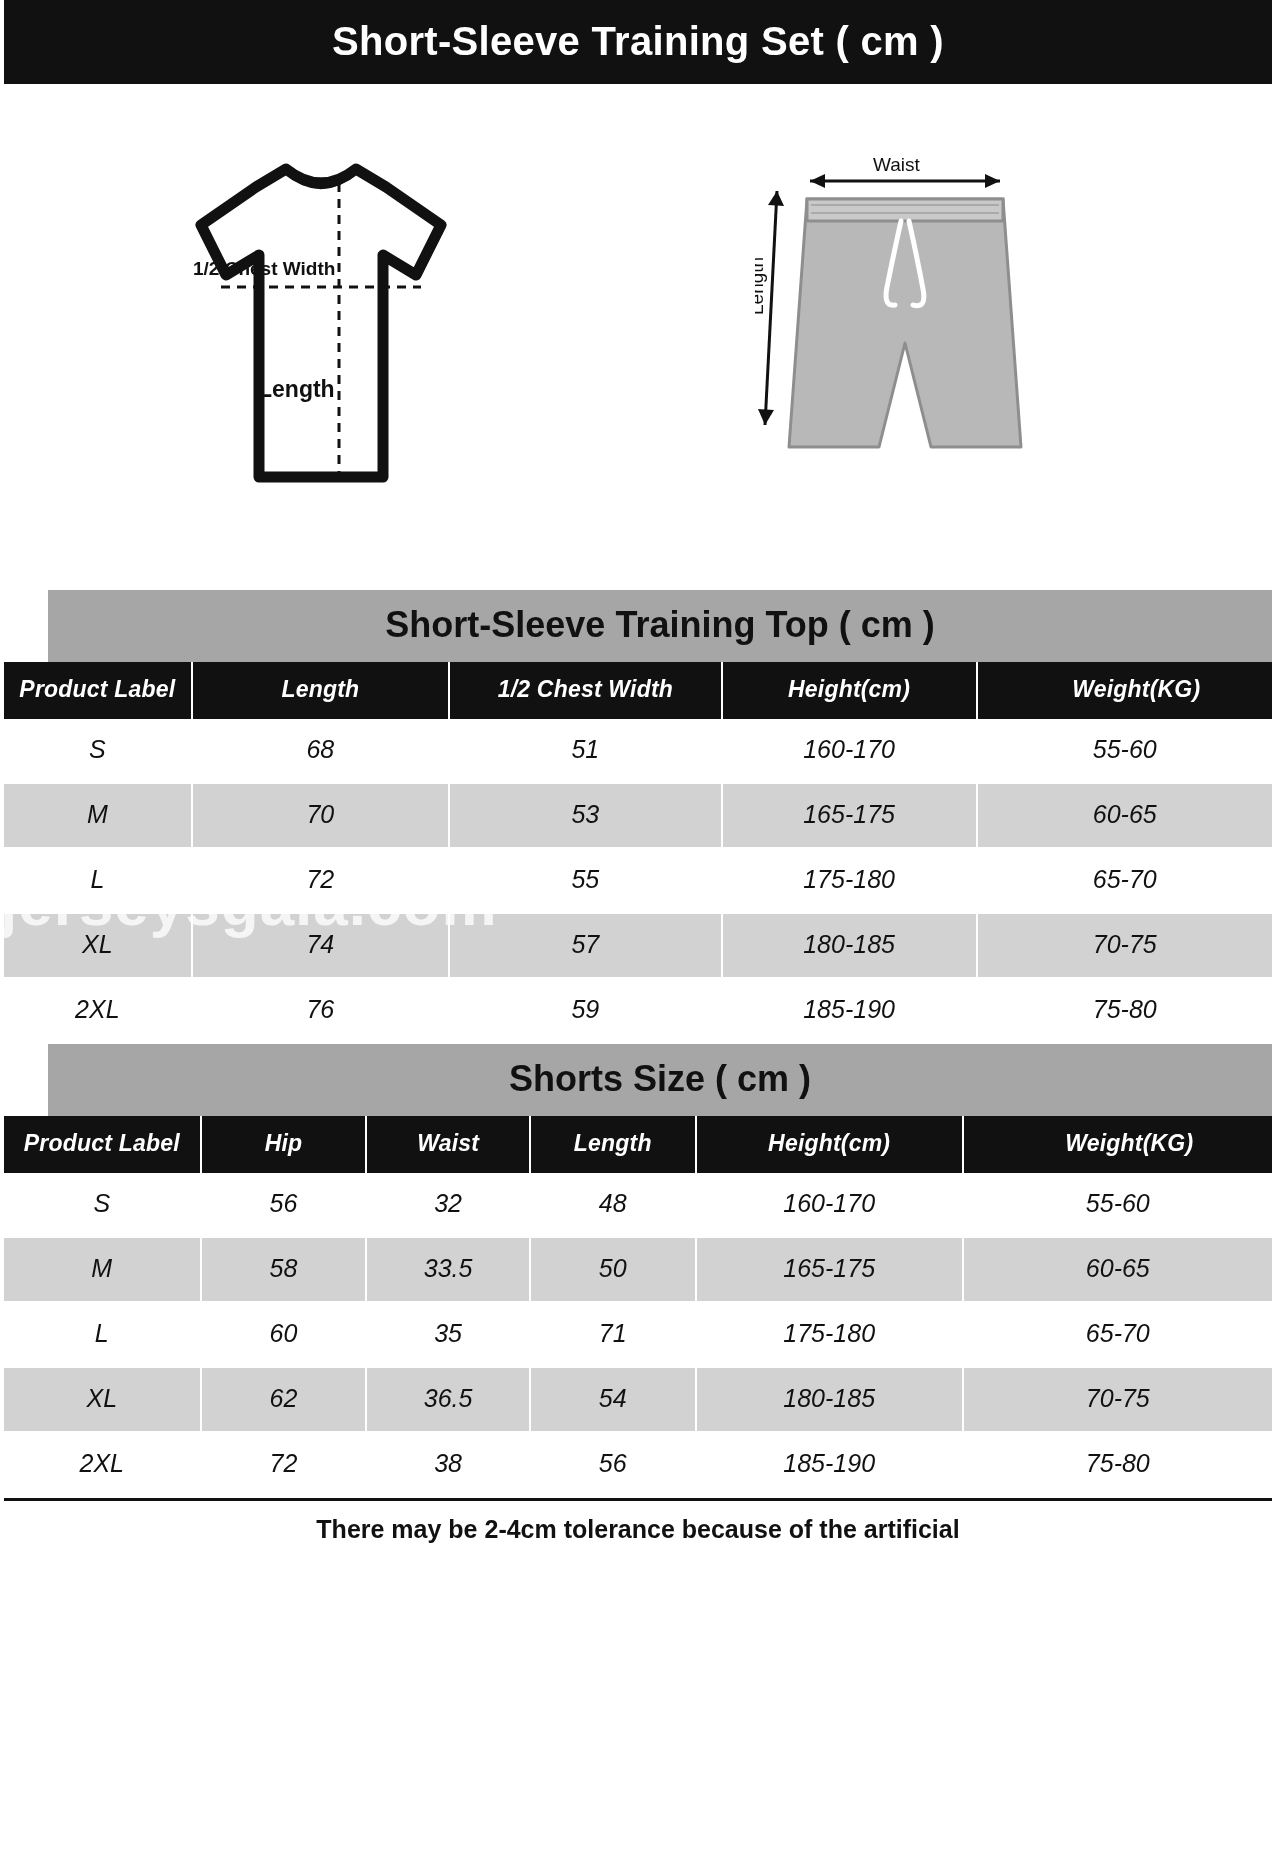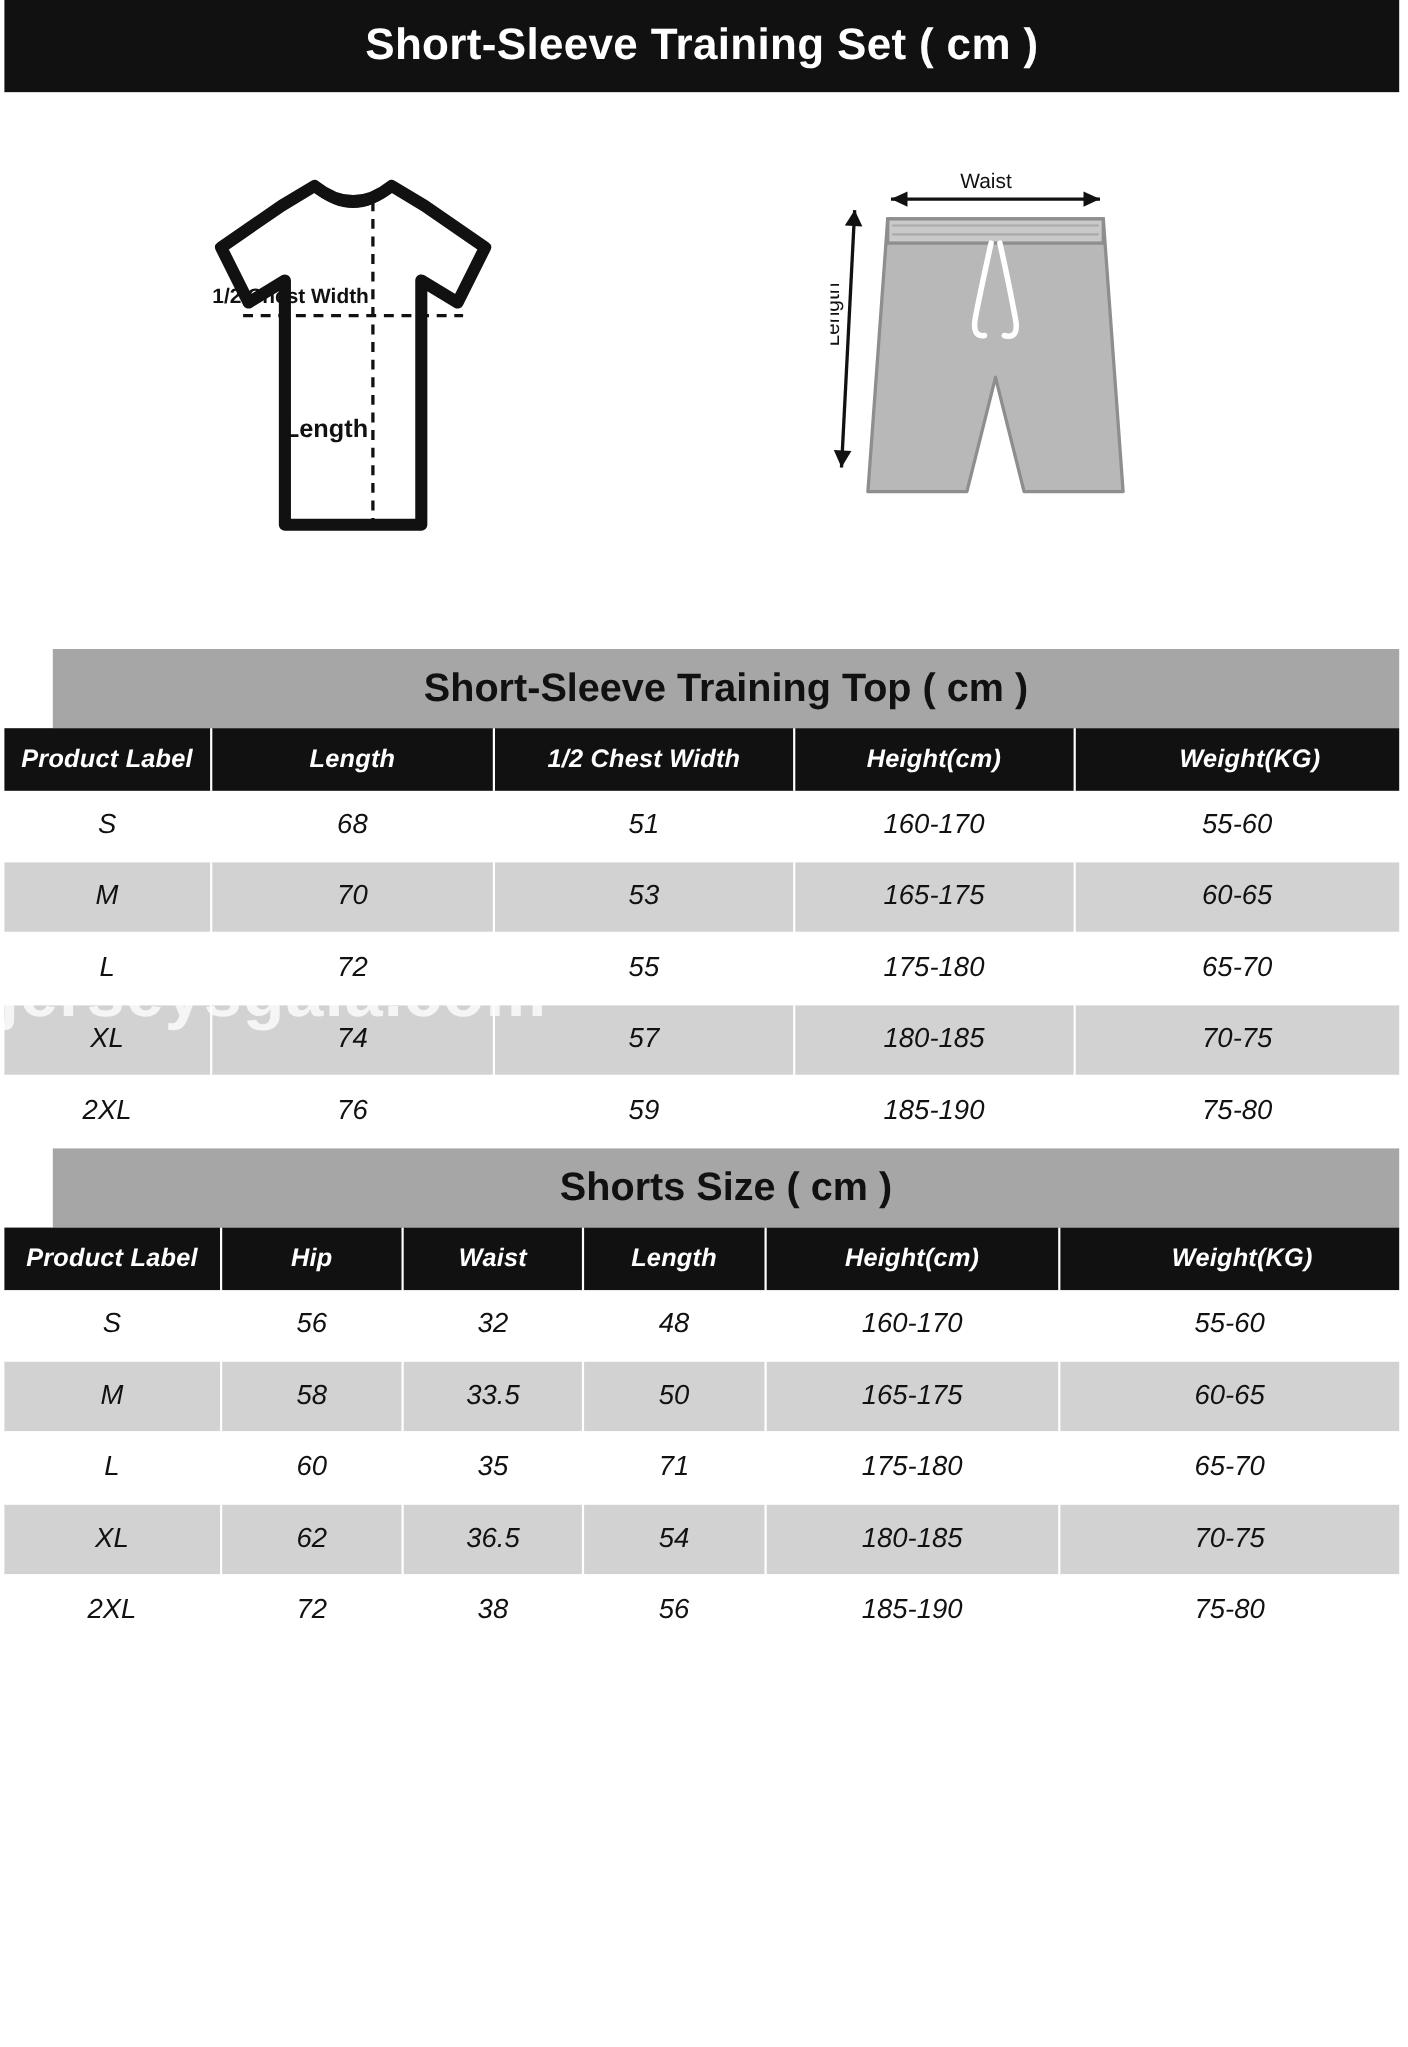--- a/index.html
+++ b/index.html
@@ -290,16 +290,17 @@
         <td>2XL</td>
         <td>72</td>
         <td>38</td>
         <td>56</td>
         <td>185-190</td>
         <td>75-80</td>
       </tr>
     </tbody>
   </table>
 
+  <div class="footnote">There may be 2-4cm tolerance because of the artificial</div>
 
   <div class="watermark">jerseysgala.com</div>
 
 </div>
 
 </body></html>

